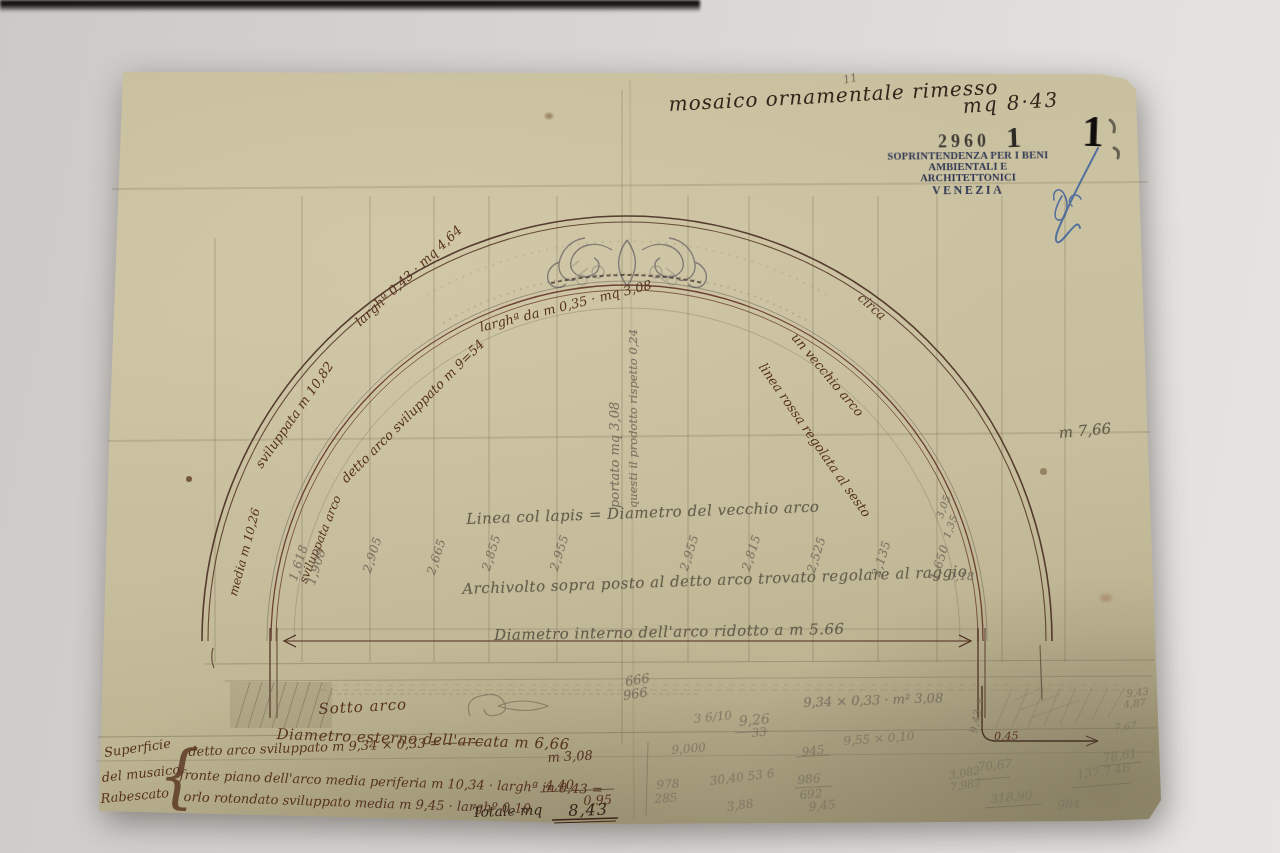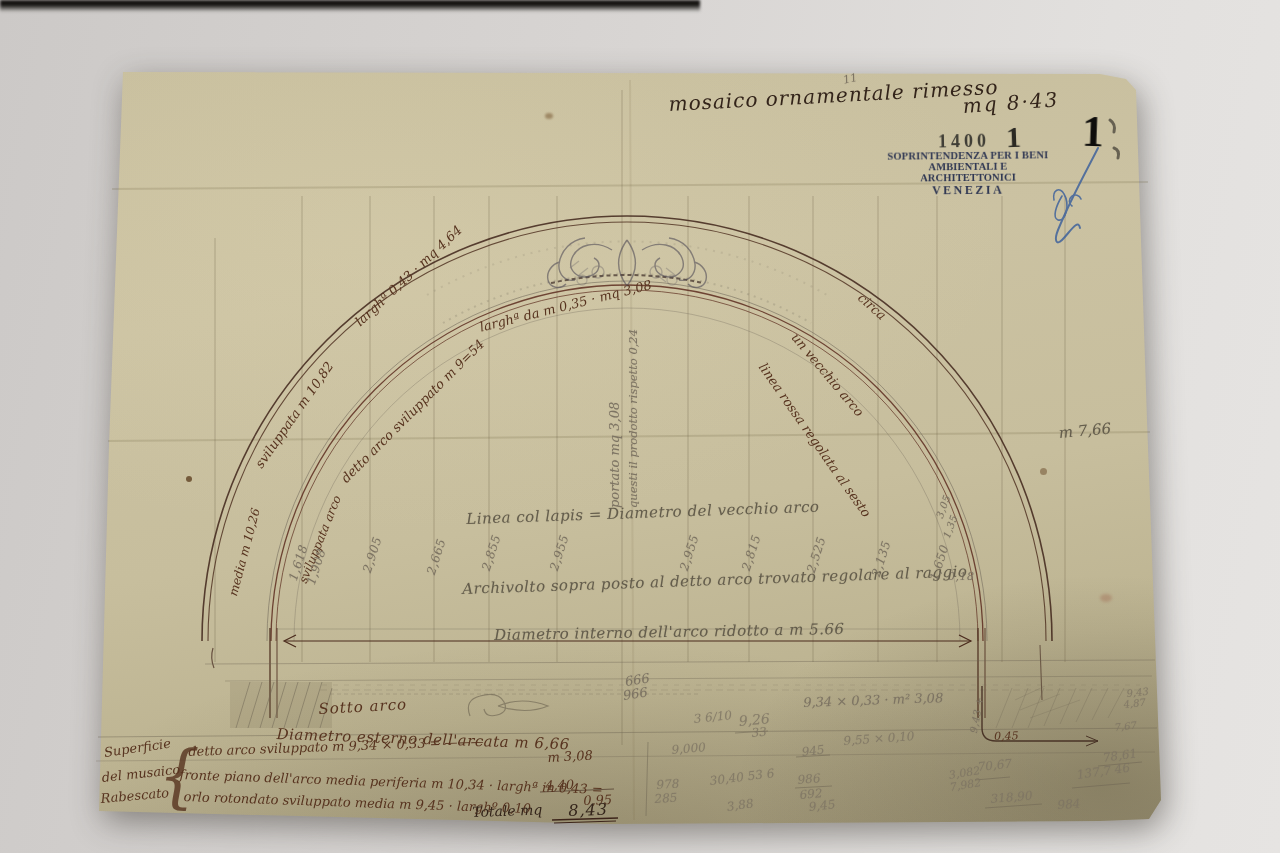--- a/index.html
+++ b/index.html
@@ -167,21 +167,21 @@
     <g fill="none" stroke="#26231e" stroke-width="3" opacity=".6" stroke-linecap="round">
       <path d="M1110,120 q6,4 4,12"></path>
       <path d="M1114,148 q6,2 4,10"></path>
     </g>
   </svg>
 
   <div class="abs hw inkd" style="left:668px;top:92px;font-size:20px;transform:rotate(-3deg);letter-spacing:1px;">mosaico ornamentale rimesso</div>
   <div class="abs hw inkd" style="left:962px;top:94px;font-size:20px;transform:rotate(-4deg);letter-spacing:2px;">mq 8·43</div>
   <div class="abs hw pen" style="left:842px;top:74px;font-size:11px;transform:rotate(-12deg);">11</div>
 
-  <div class="abs stamp" style="left:938px;top:131px;font-size:18px;letter-spacing:4px;color:#403e36;transform:rotate(-1deg);">1400</div>
+  <div class="abs stamp" style="left:938px;top:131px;font-size:18px;letter-spacing:4px;color:#403e36;transform:rotate(-1deg);">2960</div>
   <div class="abs stamp" style="left:1006px;top:120px;font-size:30px;color:#2b2923;transform:rotate(-2deg);">1</div>
   <div class="abs" style="left:884px;top:150px;width:168px;text-align:center;transform:rotate(-.5deg);">
     <div class="stamp" style="font-size:10.5px;letter-spacing:.2px;">SOPRINTENDENZA PER I BENI</div>
     <div class="stamp" style="font-size:10.5px;letter-spacing:.1px;">AMBIENTALI E ARCHITETTONICI</div>
     <div class="stamp" style="font-size:12px;letter-spacing:2.5px;">VENEZIA</div>
   </div>
   <div class="abs" style="left:1082px;top:106px;font-size:44px;font-weight:bold;font-family:'Liberation Serif',serif;color:#0e0d0b;transform:rotate(2deg);filter:blur(.4px);">1</div>
 
   <div class="abs hw pend" style="left:1058px;top:424px;font-size:15px;transform:rotate(-5deg);">m 7,66</div>
 

